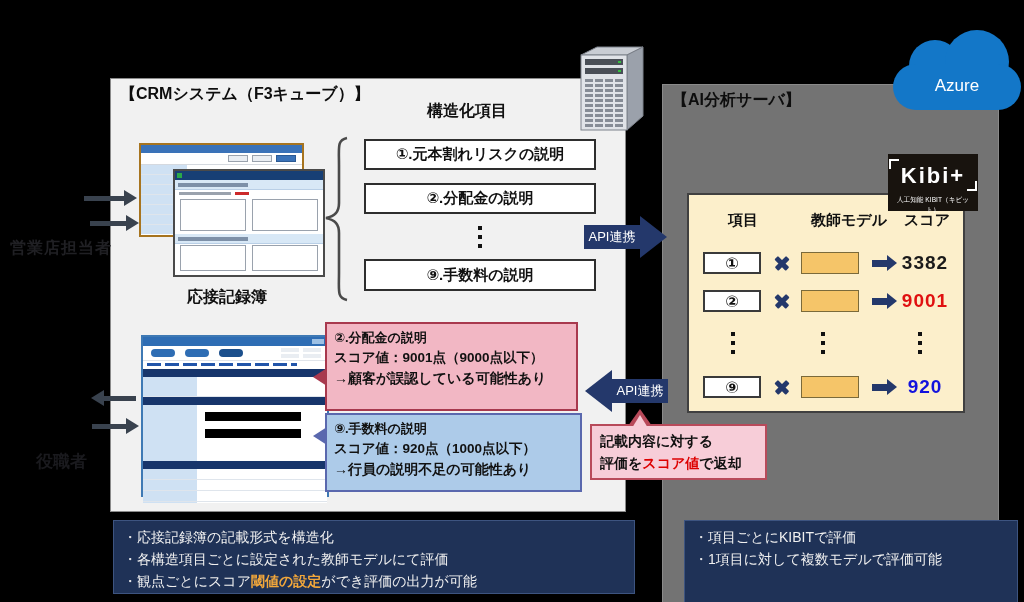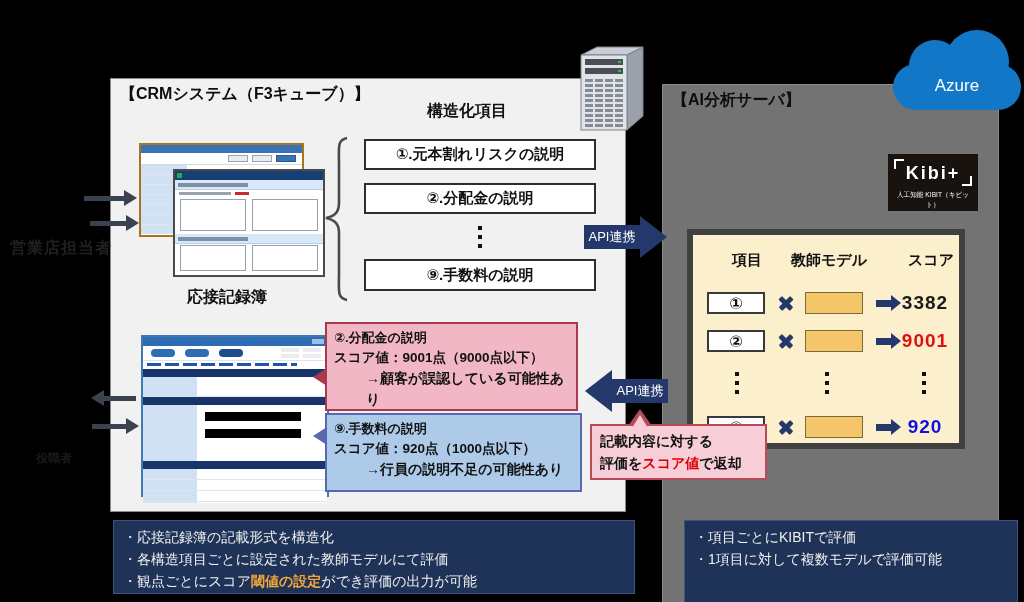--- a/index.html
+++ b/index.html
@@ -72,21 +72,21 @@
   .s3-content .redact { position:absolute; left:62px; height:9px; width:96px; background:#000; }
   .s3-content .redact:nth-child(1){ top:7px; } .s3-content .redact:nth-child(2){ top:24px; }
   .s3-form2 { height:34px;
       background-image: repeating-linear-gradient(to bottom, rgba(0,0,0,0) 0 10px, #dfe5ec 10px 11px),
                         linear-gradient(90deg, #cfe1f3 0 54px, #ffffff 54px); }
 
   
   .callout { position:absolute; z-index:4; padding:4px 7px; font-weight:bold; line-height:1.5; }
   .callout .c-title { font-size:13px; }
   .callout .c-score { font-size:13.5px; }
-  .callout .c-result { font-size:14px;margin-left:32px; }
+  .callout .c-result { font-size:14px; }
   .callout-pink { left:214px; top:243px; width:253px; height:89px; background:#f2b7c4; border:2px solid #a8394e; }
   .callout-pink::before { content:""; position:absolute; left:-14px; top:44px;
       border-right:14px solid #a8394e; border-top:9px solid transparent; border-bottom:9px solid transparent; }
   .callout-blue { left:214px; top:334px; width:257px; height:79px; background:#adcbe9; border:2px solid #5a68ae; }
   .callout-blue::before { content:""; position:absolute; left:-14px; top:12px;
       border-right:14px solid #5a68ae; border-top:9px solid transparent; border-bottom:9px solid transparent; }
 
   
   .api-arrow { position:absolute; height:24px; background:#24386b; color:#fff; z-index:5;
                display:flex; align-items:center; justify-content:center; font-size:13px; }
@@ -101,30 +101,30 @@
   .return-note { position:absolute; left:590px; top:424px; width:177px; height:56px; z-index:5;
       background:#f7cdd8; border:2px solid #b84a5a; padding:4px 8px; font-weight:bold; font-size:14px; line-height:1.6; }
   .return-note::before { content:""; position:absolute; left:36px; top:-17px;
       border-bottom:17px solid #b84a5a; border-left:12px solid transparent; border-right:12px solid transparent; }
   .return-note::after { content:""; position:absolute; left:40px; top:-11px;
       border-bottom:13px solid #f7cdd8; border-left:8px solid transparent; border-right:8px solid transparent; }
 
   
   .kibit { position:absolute; left:225px; top:69px; width:90px; height:57px; background:#18130e;
            color:#fff; text-align:center; z-index:2; }
-  .kibit .k-logo { margin-top:9px; font-size:18px; font-weight:bold; letter-spacing:2px; position:relative; display:inline-block; padding:0 10px;}
+  .kibit .k-logo { margin-top:9px; font-size:22px; font-weight:bold; letter-spacing:2px; position:relative; display:inline-block; padding:0 10px;}
   .kibit .k-logo::before { content:""; position:absolute; left:-2px; top:-4px; width:8px; height:8px; border-left:2px solid #fff; border-top:2px solid #fff; }
   .kibit .k-logo::after { content:""; position:absolute; right:-2px; bottom:-2px; width:8px; height:8px; border-right:2px solid #fff; border-bottom:2px solid #fff; }
   .kibit .k-caption { margin-top:6px; font-size:7px; transform:scaleX(.95); }
 
   .score-table { position:absolute; left:24px; top:108px; width:278px; height:220px;
-                 background:#fcefcb; border:6px solid #404040;margin-top:36px; }
+                 background:#fcefcb; border:2px solid #404040; }
   .st-head { position:absolute; top:16px; font-size:15px; font-weight:bold; }
   .st-head.h-item { left:24px; width:60px; text-align:center; }
-  .st-head.h-model { left:98px; width:100px; text-align:left; }
+  .st-head.h-model { left:98px; width:100px; text-align:right; }
   .st-head.h-score { left:206px; width:64px; text-align:center; }
   .st-row { position:absolute; left:14px; right:6px; height:24px; display:flex; align-items:center; }
   .st-row.r1 { top:56px; } .st-row.r2 { top:94px; } .st-row.r3 { top:180px; }
   .st-itembox { width:58px; height:22px; background:#fff; border:2px solid #3a3a3a;
                 display:flex; align-items:center; justify-content:center; font-size:16px; font-weight:bold; }
   .xmark { position:relative; width:16px; height:16px; margin-left:13px; }
   .xmark::before, .xmark::after { content:""; position:absolute; left:0; top:6px; width:16px; height:4.5px;
                 background:#24386b; border-radius:1px; }
   .xmark::before { transform:rotate(45deg); } .xmark::after { transform:rotate(-45deg); }
   .st-modelbox { width:58px; height:22px; background:#f5c569; border:1px solid #7a6a3a; margin-left:11px; }
@@ -137,21 +137,21 @@
   
   .feature-bar { position:absolute; top:520px; background:#1f3257; border:1px solid #3d5480;
                  color:#f0f0f0; font-size:14px; line-height:22px; padding:5px 9px; z-index:2; }
   .fb-left { left:113px; width:522px; height:74px; }
   .fb-right { left:684px; width:334px; height:92px; }
   .feature-bar .hl { font-weight:bold; }
 
   
   .actor { position:absolute; font-weight:bold; z-index:2; }
   .actor-top { left:10px; top:238px; font-size:16px; color:#202024; letter-spacing:1px; }
-  .actor-bottom { left:36px; top:450px; font-size:12px; color:#1a1a1e; }
+  .actor-bottom { left:36px; top:450px; font-size:17px; color:#1a1a1e; }
   .flow { position:absolute; height:5px; background:#39424e; z-index:3; }
   .flow.right::after { content:""; position:absolute; left:100%; top:-6px;
       border-left:13px solid #39424e; border-top:8.5px solid transparent; border-bottom:8.5px solid transparent; }
   .flow.left::before { content:""; position:absolute; right:100%; top:-6px;
       border-right:13px solid #39424e; border-top:8.5px solid transparent; border-bottom:8.5px solid transparent; }
   .flow.f1 { left:84px; top:196px; width:40px; }
   .flow.f2 { left:90px; top:221px; width:36px; }
   .flow.f3 { left:104px; top:396px; width:32px; }
   .flow.f4 { left:92px; top:424px; width:34px; }
 

